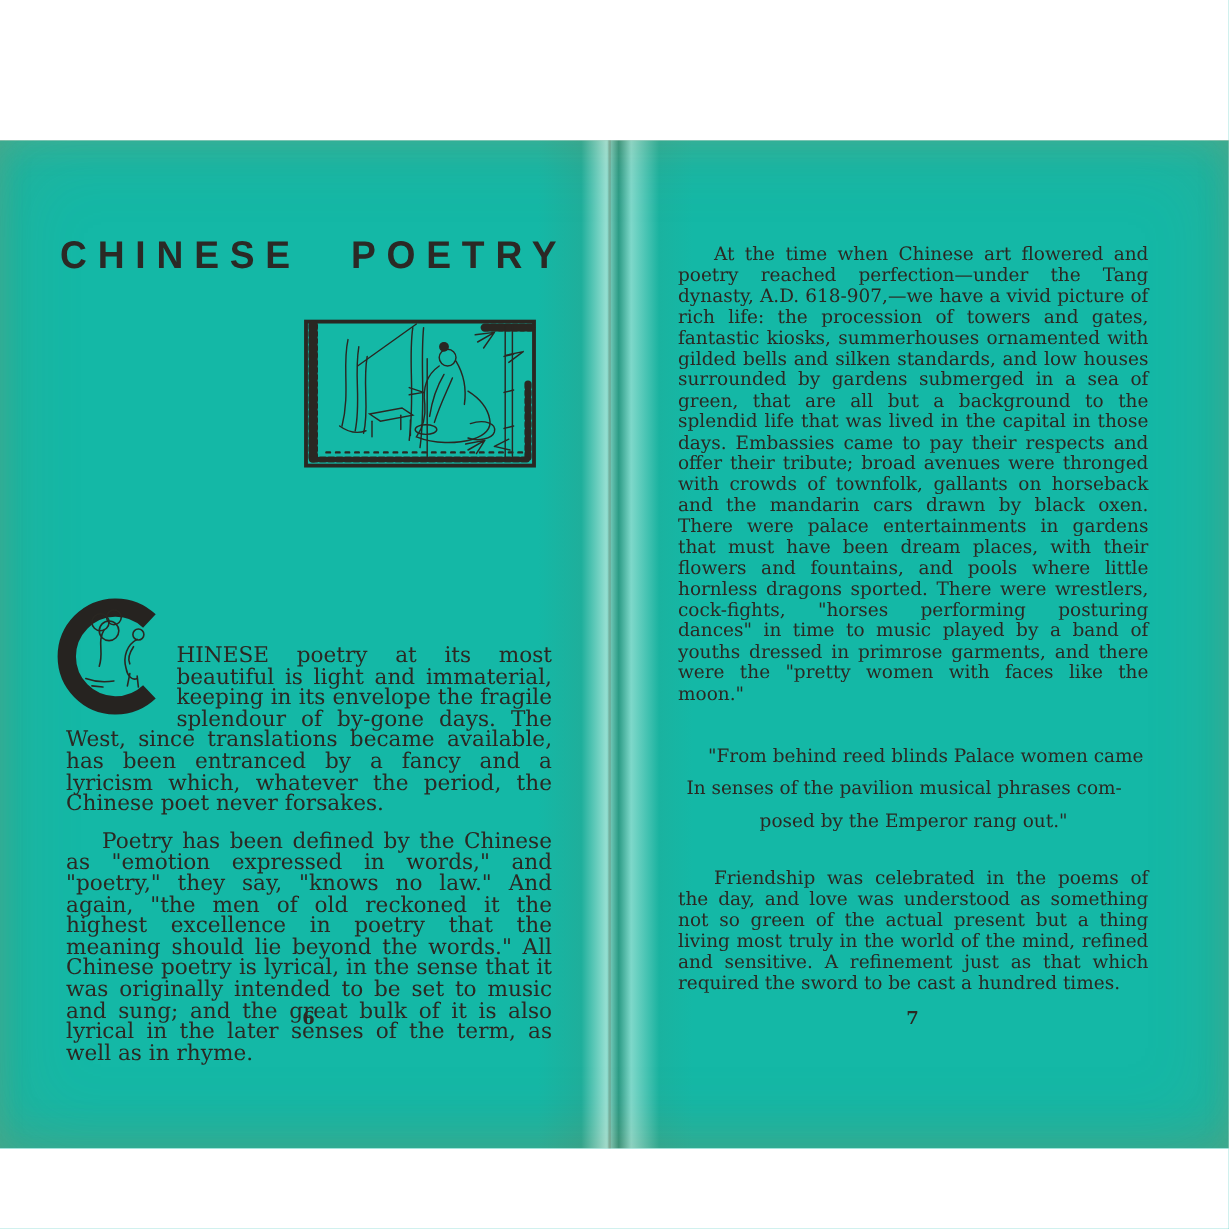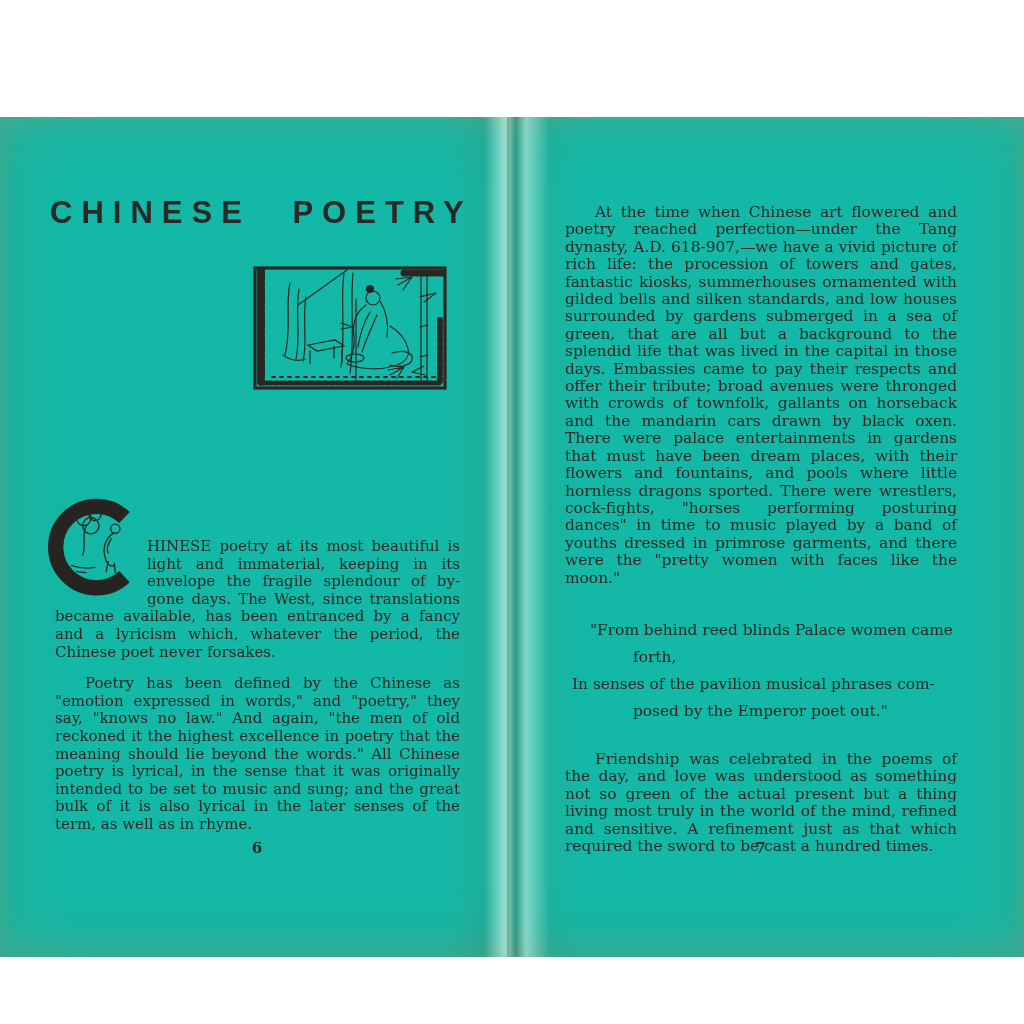--- a/index.html
+++ b/index.html
@@ -36,21 +36,21 @@
     position:absolute;left:50px;top:78px;
     font-family:"Liberation Sans", sans-serif;
     font-weight:700;font-size:31px;letter-spacing:9px;word-spacing:24px;
     color:#2b2925;white-space:nowrap;transform:scaleY(1.04);
   }
   .illustration{position:absolute;left:252px;top:148px;width:196px;height:126px;}
   .illustration svg{display:block;width:100%;height:100%;}
 
   .text-block{
     position:absolute;text-align:justify;
-    font-size:15px;line-height:17.6px;
+    font-size:18px;line-height:17.6px;
     color:#2b2823;
   }
   .lt{left:55px;top:421px;width:405px;}
   .rt{left:60px;top:71px;width:392px;font-size:15.4px;line-height:17.4px;margin-top:16px;}
 
   .dropcap{
     float:left;width:86px;height:58px;margin:0 6px 0 0;
   }
   .dropcap svg{display:block;width:86px;height:106px;margin-top:-48px;overflow:visible;}
 
@@ -147,23 +147,22 @@
 
     <div class="page-number pn-left">6</div>
   </div>
 
   <div class="page page-right">
     <div class="text-block rt">
       <p class="indent">At the time when Chinese art flowered and poetry reached perfection—under the Tang dynasty, A.D. 618-907,—we have a vivid picture of rich life: the procession of towers and gates, fantastic kiosks, summerhouses ornamented with gilded bells and silken standards, and low houses surrounded by gardens submerged in a sea of green, that are all but a background to the splendid life that was lived in the capital in those days.  Embassies came to pay their respects and offer their tribute; broad avenues were thronged with crowds of townfolk, gallants on horseback and the mandarin cars drawn by black oxen.  There were palace entertainments in gardens that must have been dream places, with their flowers and fountains, and pools where little hornless dragons sported.  There were wrestlers, cock-fights, "horses performing posturing dances" in time to music played by a band of youths dressed in primrose garments, and there were the "pretty women with faces like the moon."</p>
 
       <div class="verse">
         <div class="v-ind1">"From behind reed blinds Palace women came</div>
-        <div class="v-ind2">forth,</div>
         <div class="v-ind0">In senses of the pavilion musical phrases com-</div>
-        <div class="v-ind2">posed by the Emperor poet out."</div>
+        <div class="v-ind2">posed by the Emperor rang out."</div>
       </div>
 
       <p class="p-after-verse">Friendship was celebrated in the poems of the day, and love was understood as something not so green of the actual present but a thing living most truly in the world of the mind, refined and sensitive.  A refinement just as that which required the sword to be cast a hundred times.</p>
     </div>
 
     <div class="page-number pn-right">7</div>
   </div>
 </div>
 
 </body></html>

